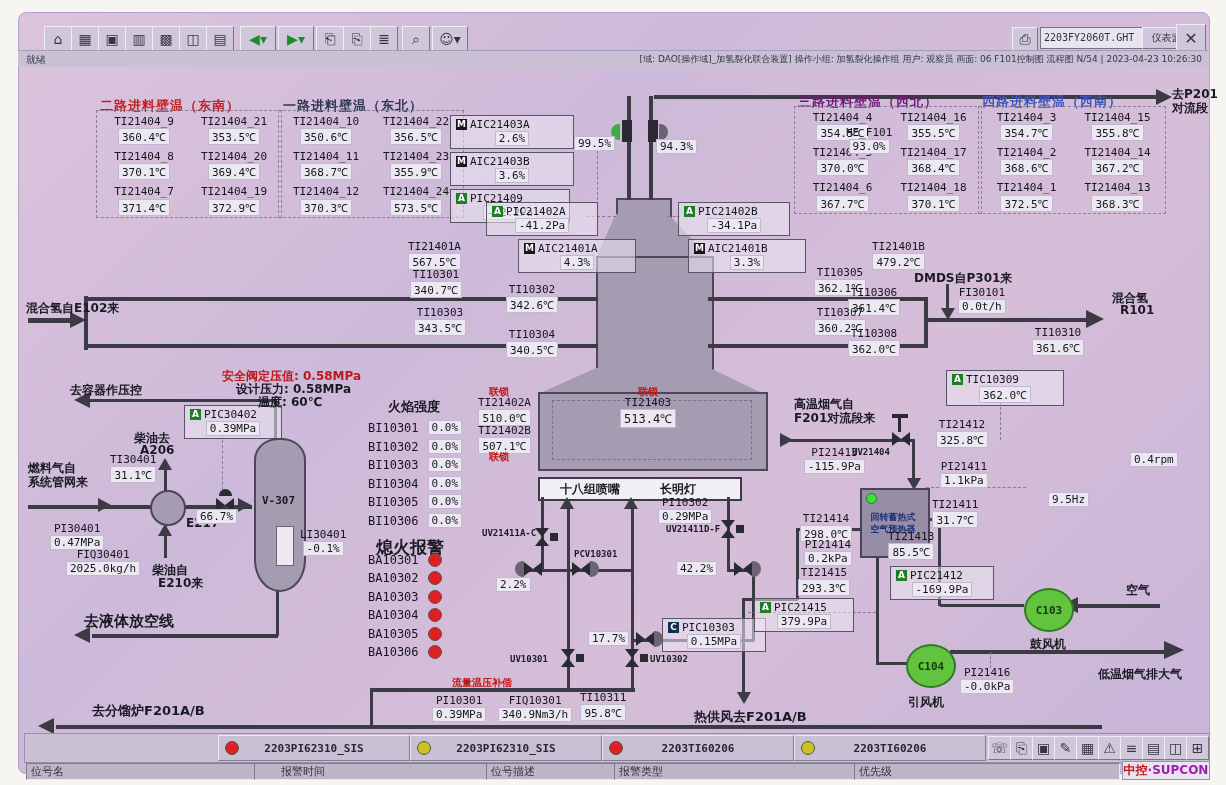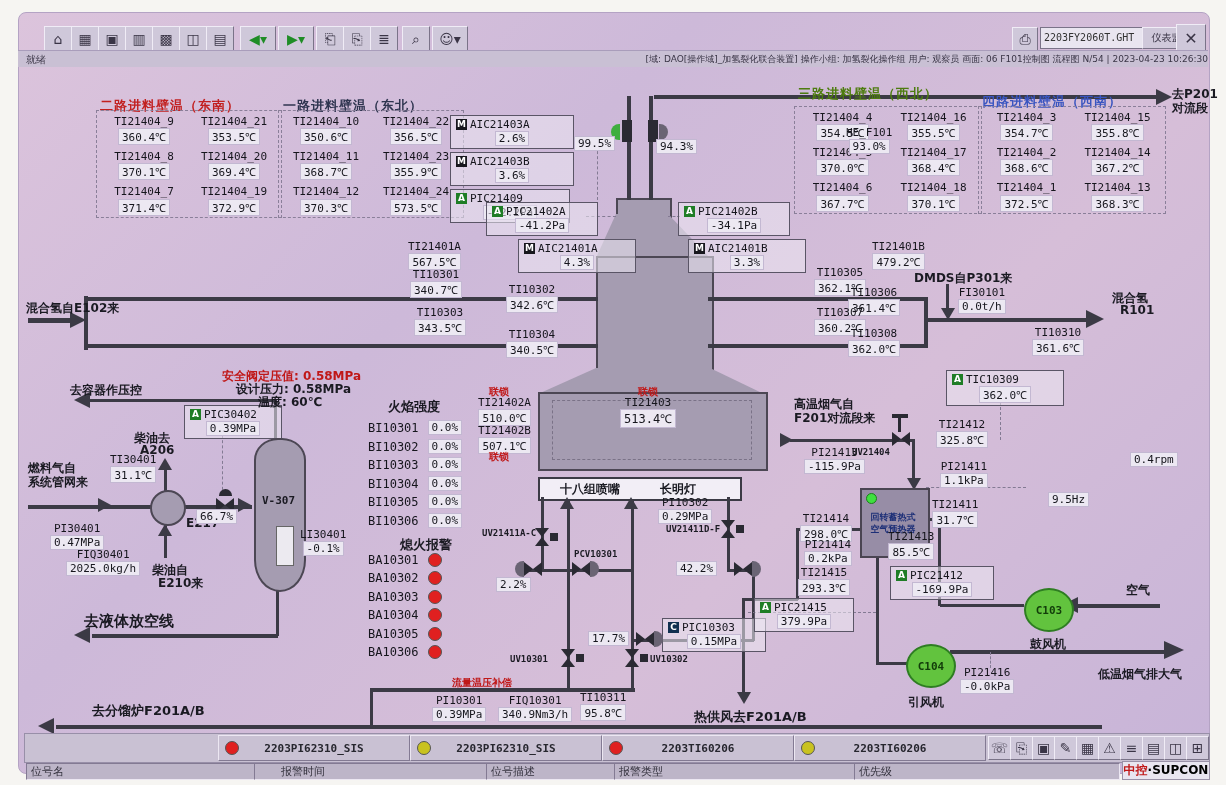--- a/index.html
+++ b/index.html
@@ -96,21 +96,21 @@
         <span>⌕</span>
       </div>
  <div class="tbt" style="left:432px;top:26px;width:34px"><span>☺</span>▾</div>
  <div class="tbt" style="left:1012px;top:27px;width:24px;height:22px">⎙</div>
  <div class="ab" style="left:1040px;top:27px;width:100px;height:20px;background:#e9e5f0;border:1px solid #7a7388;font:10px 'DejaVu Sans Mono',monospace;line-height:20px;padding:0 3px;color:#333">2203FY2060T.GHT</div>
  <div class="tbt" style="left:1142px;top:27px;width:62px;height:20px;font:10px 'DejaVu Sans',sans-serif"><span>仪表监听</span>▾</div>
  <div class="tbt" style="left:1176px;top:24px;width:28px;height:26px;font:bold 16px 'DejaVu Sans',sans-serif">✕</div>
 </div>
 <div class="ab" style="left:18px;top:50px;width:1190px;height:16px;background:#c9c0d4;border-top:1px solid #a99dbb">
  <span class="ab" style="left:8px;top:2px;font:10px 'DejaVu Sans',sans-serif;color:#3a3546">就绪</span>
- <span class="ab" style="right:0;top:2px;font:9px 'DejaVu Sans',sans-serif;color:#3a3546;white-space:nowrap">[域: DAO[操作域]_加氢裂化联合装置]  操作小组: 加氢裂化操作组  用户: 观察员  画面: 06 F101控制图  流程图 N/54 | 2023-04-23 10:26:30</span>
+ <span class="ab" style="right:6px;top:2px;font:9px 'DejaVu Sans',sans-serif;color:#3a3546;white-space:nowrap">[域: DAO[操作域]_加氢裂化联合装置]  操作小组: 加氢裂化操作组  用户: 观察员  画面: 06 F101控制图  流程图 N/54 | 2023-04-23 10:26:30</span>
 </div>
 
 
 <div>
  <div class="fur" style="left:616px;top:198px;width:52px;height:16px"></div>
  <div class="furp" style="left:596px;top:214px;width:114px;height:44px;clip-path:polygon(17.5% 0,63.2% 0,100% 100%,0 100%)"></div>
  <div class="fur" style="left:596px;top:256px;width:114px;height:114px"></div>
  <div class="furp" style="left:538px;top:368px;width:226px;height:26px;clip-path:polygon(25.7% 0,76.1% 0,100% 100%,0 100%)"></div>
  <div class="fur" style="left:538px;top:392px;width:226px;height:75px"></div>
  <div class="ab" style="left:552px;top:400px;width:198px;height:58px;border:1px dashed #7a7287"></div>
@@ -215,21 +215,21 @@
 </div>
 <div class="ptitle" style="left:283px;top:97px;color:#2f3550">一路进料壁温（东北）</div>
 <div class="panel" style="left:278px;top:110px;width:180px;height:98px">
  <div class="pc"><div class="tg">TI21404_10</div><span class="bx">350.6℃</span></div>
  <div class="pc"><div class="tg">TI21404_22</div><span class="bx">356.5℃</span></div>
  <div class="pc"><div class="tg">TI21404_11</div><span class="bx">368.7℃</span></div>
  <div class="pc"><div class="tg">TI21404_23</div><span class="bx">355.9℃</span></div>
  <div class="pc"><div class="tg">TI21404_12</div><span class="bx">370.3℃</span></div>
  <div class="pc"><div class="tg">TI21404_24</div><span class="bx">573.5℃</span></div>
 </div>
-<div class="ptitle" style="left:798px;top:85px;color:#4d7c0f">三路进料壁温（西北）</div>
+<div class="ptitle" style="left:798px;top:93px;color:#701a75">三路进料壁温（西北）</div>
 <div class="panel" style="left:794px;top:106px;width:182px;height:98px">
  <div class="pc"><div class="tg">TI21404_4</div><span class="bx">354.5℃</span></div>
  <div class="pc"><div class="tg">TI21404_16</div><span class="bx">355.5℃</span></div>
  <div class="pc"><div class="tg">TI21404_5</div><span class="bx">370.0℃</span></div>
  <div class="pc"><div class="tg">TI21404_17</div><span class="bx">368.4℃</span></div>
  <div class="pc"><div class="tg">TI21404_6</div><span class="bx">367.7℃</span></div>
  <div class="pc"><div class="tg">TI21404_18</div><span class="bx">370.1℃</span></div>
 </div>
 <div class="ptitle" style="left:982px;top:93px;color:#3a55c0">四路进料壁温（西南）</div>
 <div class="panel" style="left:978px;top:106px;width:182px;height:98px">
@@ -462,21 +462,21 @@
       <span class="bx">0.0%</span>
     </div>
 <div class="bir" style="left:368px;top:494px">
       <span>BI10305</span>
       <span class="bx">0.0%</span>
     </div>
 <div class="bir" style="left:368px;top:513px">
       <span>BI10306</span>
       <span class="bx">0.0%</span>
     </div>
-<div class="lbl" style="left:400px;top:536px;font-size:13px">熄火报警</div>
+<div class="lbl" style="left:376px;top:536px;font-size:17px">熄火报警</div>
 <div class="bir" style="left:368px;top:553px">
       <span>BA10301</span>
       <span class="adot cr"></span>
     </div>
 <div class="bir" style="left:368px;top:571px">
       <span>BA10302</span>
       <span class="adot cr"></span>
     </div>
 <div class="bir" style="left:368px;top:590px">
       <span>BA10303</span>
@@ -671,15 +671,15 @@
       </div>
  <div class="tbt" style="left:1186px;top:736px;width:21px;height:22px">
         <span>⊞</span>
       </div>
 </div>
 <div class="afld" style="left:26px;top:763px;width:224px"><span>位号名</span></div>
 <div class="afld" style="left:254px;top:763px;width:228px"><span style="margin-left:22px">报警时间</span></div>
 <div class="afld" style="left:486px;top:763px;width:124px"><span>位号描述</span></div>
 <div class="afld" style="left:614px;top:763px;width:236px"><span>报警类型</span></div>
 <div class="afld" style="left:854px;top:763px;width:256px"><span>优先级</span></div>
-<div class="ab" style="left:1122px;top:761px;width:86px;height:17px;background:#e9e5f0;border:1px solid #9a91a8;font:bold 12px 'DejaVu Sans',sans-serif;text-align:center;line-height:17px"><span style="color:#c01818">中控</span><span style="color:#000000">·SUPCON</span></div>
+<div class="ab" style="left:1122px;top:761px;width:86px;height:17px;background:#e9e5f0;border:1px solid #9a91a8;font:bold 12px 'DejaVu Sans',sans-serif;text-align:center;line-height:17px"><span style="color:#c01818">中控</span><span style="color:#a21caf">·SUPCON</span></div>
 
 </div>
 
 </body></html>

